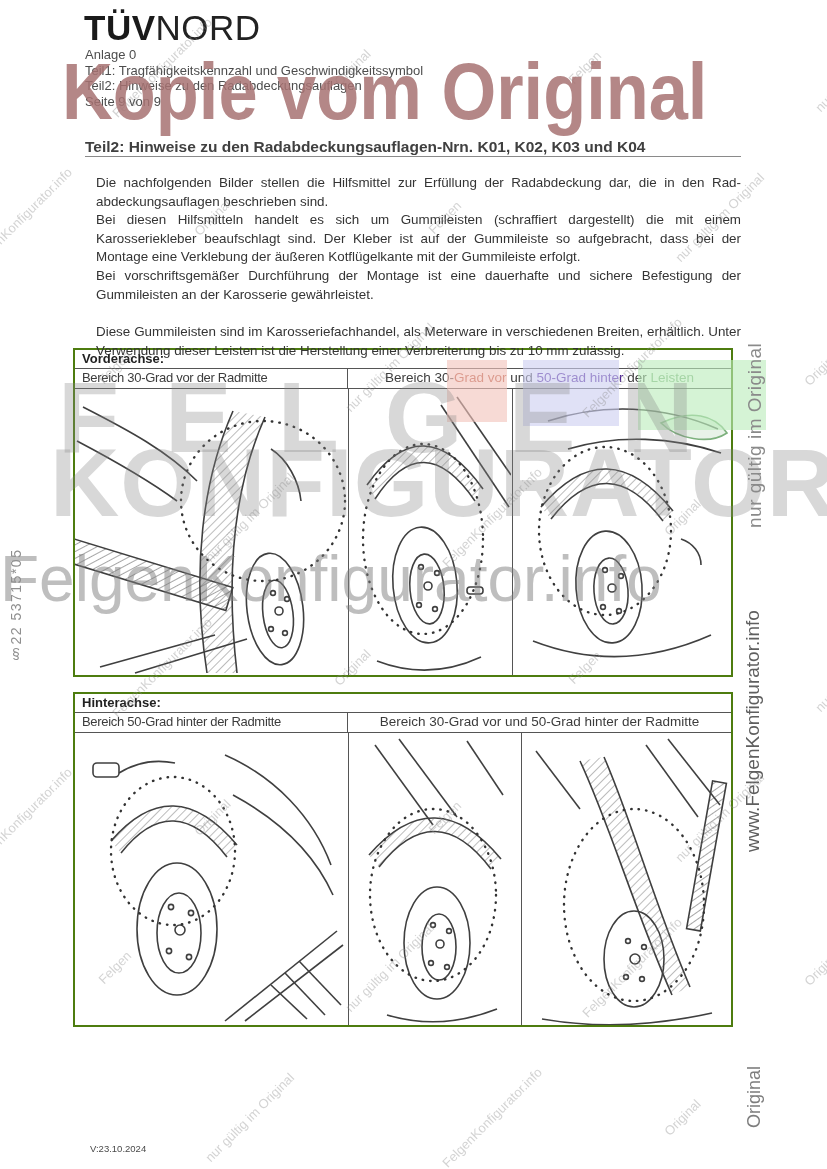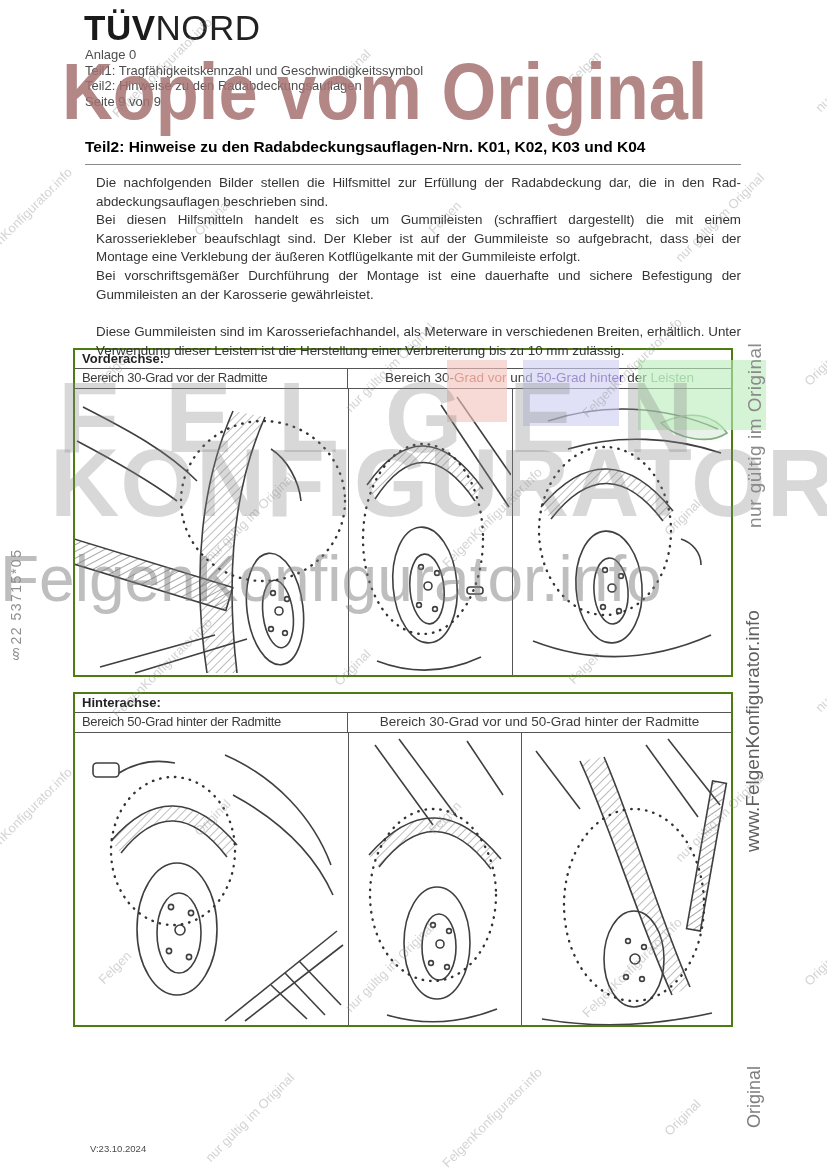--- a/index.html
+++ b/index.html
@@ -7,21 +7,21 @@
   #page{position:relative;width:827px;height:1169px;background:#fff;overflow:hidden;}
 
   
   .logo{position:absolute;left:84px;top:8px;font-size:35px;letter-spacing:.5px;z-index:4;}
   .logo b{font-weight:800;color:#1a1a1a;}
   .logo span.n{font-weight:500;color:#222;}
   .hdr-lines{position:absolute;left:85px;top:47px;font-size:13px;line-height:15.5px;color:#4d4d4d;z-index:4;}
   .hdr-lines .b{font-weight:normal;}
 
   .doc-title{position:absolute;left:85px;top:138px;width:656px;font-size:15.5px;font-weight:bold;
-    color:#000000;border-bottom:1px solid #8a8a8a;padding-bottom:8px;z-index:4;}
+    color:#404040;border-bottom:1px solid #8a8a8a;padding-bottom:0;z-index:4;}
 
   .paras{position:absolute;left:96px;top:174px;width:645px;font-size:13.4px;line-height:18.6px;
     color:#343434;text-align:justify;z-index:4;}
   .paras p{margin:0;}
   .paras p.gap{margin-top:19px;}
 
   
   .sect{position:absolute;left:73px;width:656px;border:2px solid #4d7c0f;background:transparent;z-index:1;}
   .sect .titlerow{height:17px;border-bottom:1px solid #555;font-size:13px;font-weight:bold;color:#222;
     padding:1px 0 0 7px;position:relative;z-index:4;}

